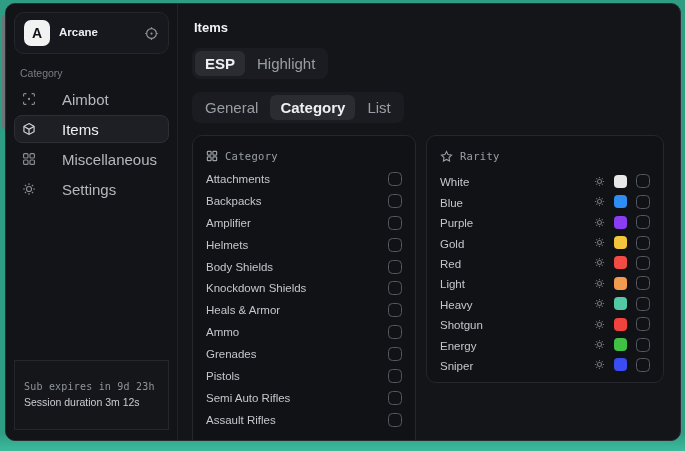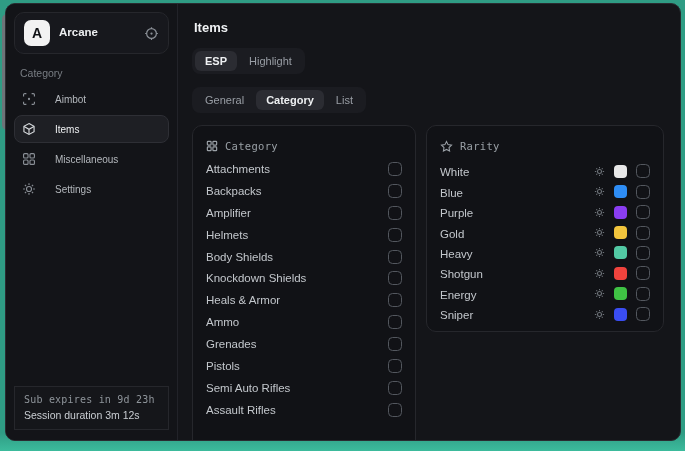--- a/index.html
+++ b/index.html
@@ -41,48 +41,48 @@
   .app-meta { flex:1; line-height:1.15; }
   .app-name { color:#eceef0; font-size:11.5px; font-weight:bold; }
   .app-sub  { color:#898e94; font-size:10.5px; }
   .icon { color:#8a8f96; display:inline-flex; align-items:center; justify-content:center; }
   .icon svg { display:block; }
 
   .section-label { color:#787d83; font-size:10.5px; margin:13px 6px 6px; }
 
   .nav { display:flex; flex-direction:column; gap:2px; }
   .nav-item {
-    display:flex; align-items:center; gap:19px;
+    display:flex; align-items:center; gap:26px;
     padding:6px 7px; border-radius:8px; border:1px solid transparent;
-    color:#b4b8bd; font-size:10px; cursor:pointer; height:28px;
+    color:#b4b8bd; font-size:15px; cursor:pointer; height:28px;
   }
   .nav-item .icon { color:#8a8f96; }
   .nav-item.selected {
     background:#1e1f24; border-color:#2e2f35; color:#eef0f2;
   }
   .nav-item.selected .icon { color:#d6d9dc; }
 
   .sidebar-spacer { flex:1; }
   .status-card {
     border:1px solid #26272c; border-radius:0; background:#15161a;
-    padding:6px 9px; margin-bottom:2px; line-height:1.45;
+    padding:19px 9px; margin-bottom:2px; line-height:1.45;
   }
   .status-line1 { color:#8f959b; font-size:10px; letter-spacing:.2px; }
   .status-line2 { color:#c9cdd2; font-size:10.5px; }
 
   
   .main { flex:1; padding:12px 16px 0 14px; display:flex; flex-direction:column; overflow:hidden; }
   .page-title { color:#f0f2f4; font-size:13px; font-weight:bold; margin:4px 0 0 2px; }
 
   .seg {
     display:inline-flex; align-items:center; gap:2px;
     background:#1b1c21; border-radius:8px; padding:3px; align-self:flex-start;
   }
   .seg-btn {
-    border:none; background:transparent; color:#999ea5; font-size:11px;
+    border:none; background:transparent; color:#999ea5; font-size:15px;
     padding:4px 10px; border-radius:6px; cursor:pointer;
     font-family:inherit;
     text-align:right;
   }
   .seg-btn.selected { background:#2b2c32; color:#eef0f2; font-weight:bold; }
   .mode-row { margin-top:13px; }
   .tabs-row { margin-top:13px; }
 
   
   .panels { display:flex; gap:10px; margin-top:12px; align-items:flex-start; flex:1; }
@@ -341,21 +341,47 @@
         <svg width="11" height="11" viewBox="0 0 16 16" fill="none" stroke="currentColor" stroke-width="1.5">
           <circle cx="8" cy="8" r="2.9"></circle>
           <path d="M8 1.3v2M8 12.7v2M1.3 8h2M12.7 8h2M3.3 3.3l1.4 1.4M11.3 11.3l1.4 1.4M12.7 3.3l-1.4 1.4M4.7 11.3l-1.4 1.4"></path>
         </svg>
       </span>
       <span class="swatch" style="background-color: rgb(242, 197, 61);"></span>
       <span class="checkbox"></span>
     </span>
   </div>
 
-
+  <div class="row rar-row">
+    <span class="row-label">Red</span>
+    <span class="rar-right">
+      <span class="icon gear-sm">
+        <svg width="11" height="11" viewBox="0 0 16 16" fill="none" stroke="currentColor" stroke-width="1.5">
+          <circle cx="8" cy="8" r="2.9"></circle>
+          <path d="M8 1.3v2M8 12.7v2M1.3 8h2M12.7 8h2M3.3 3.3l1.4 1.4M11.3 11.3l1.4 1.4M12.7 3.3l-1.4 1.4M4.7 11.3l-1.4 1.4"></path>
+        </svg>
+      </span>
+      <span class="swatch" style="background-color: rgb(242, 75, 68);"></span>
+      <span class="checkbox"></span>
+    </span>
+  </div>
+
+  <div class="row rar-row">
+    <span class="row-label">Light</span>
+    <span class="rar-right">
+      <span class="icon gear-sm">
+        <svg width="11" height="11" viewBox="0 0 16 16" fill="none" stroke="currentColor" stroke-width="1.5">
+          <circle cx="8" cy="8" r="2.9"></circle>
+          <path d="M8 1.3v2M8 12.7v2M1.3 8h2M12.7 8h2M3.3 3.3l1.4 1.4M11.3 11.3l1.4 1.4M12.7 3.3l-1.4 1.4M4.7 11.3l-1.4 1.4"></path>
+        </svg>
+      </span>
+      <span class="swatch" style="background-color: rgb(242, 154, 77);"></span>
+      <span class="checkbox"></span>
+    </span>
+  </div>
 
   <div class="row rar-row">
     <span class="row-label">Heavy</span>
     <span class="rar-right">
       <span class="icon gear-sm">
         <svg width="11" height="11" viewBox="0 0 16 16" fill="none" stroke="currentColor" stroke-width="1.5">
           <circle cx="8" cy="8" r="2.9"></circle>
           <path d="M8 1.3v2M8 12.7v2M1.3 8h2M12.7 8h2M3.3 3.3l1.4 1.4M11.3 11.3l1.4 1.4M12.7 3.3l-1.4 1.4M4.7 11.3l-1.4 1.4"></path>
         </svg>
       </span>

